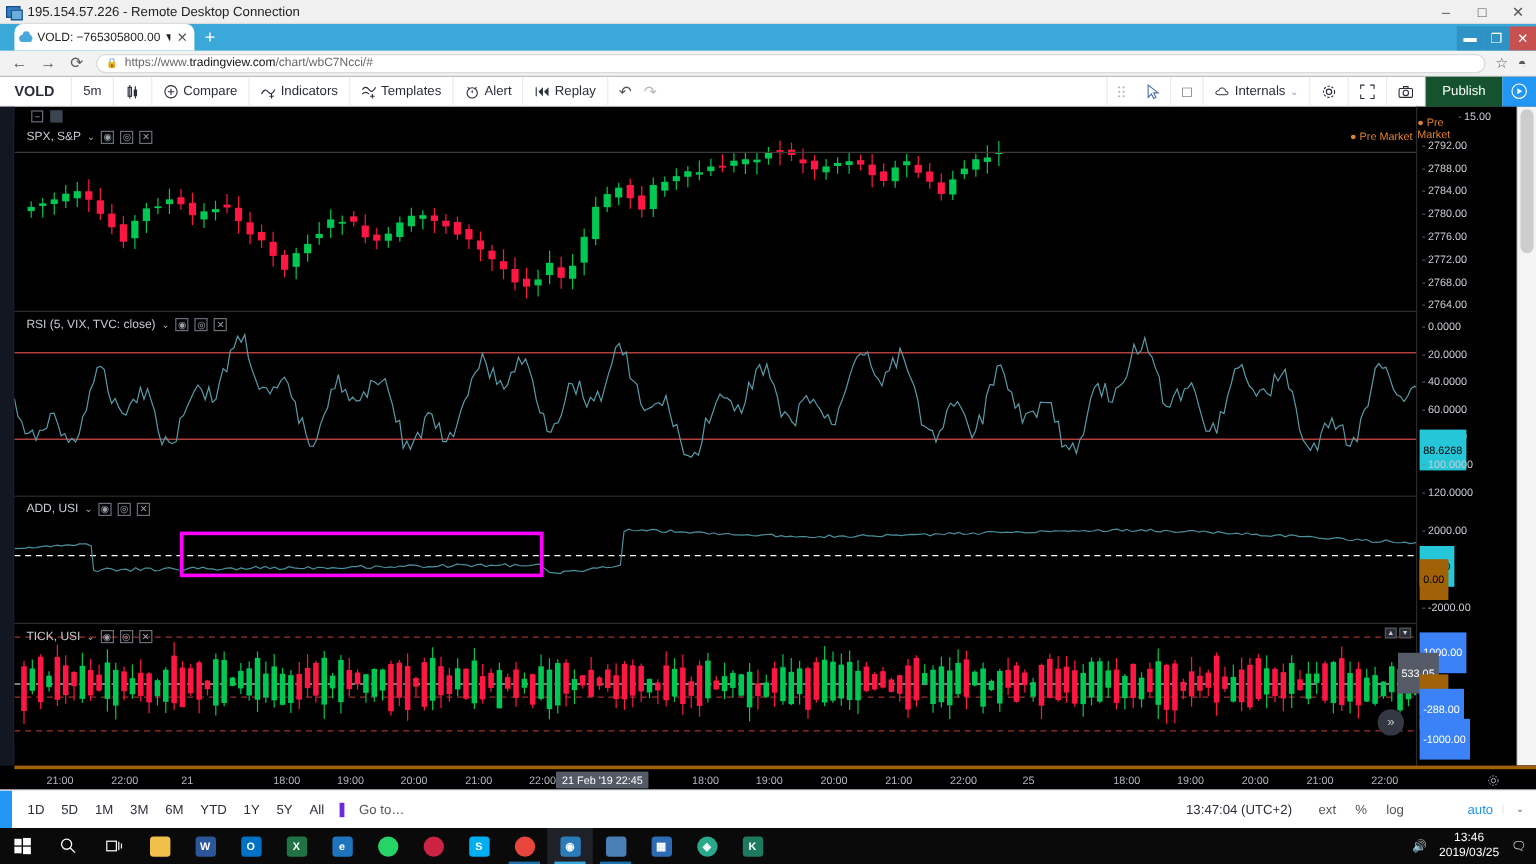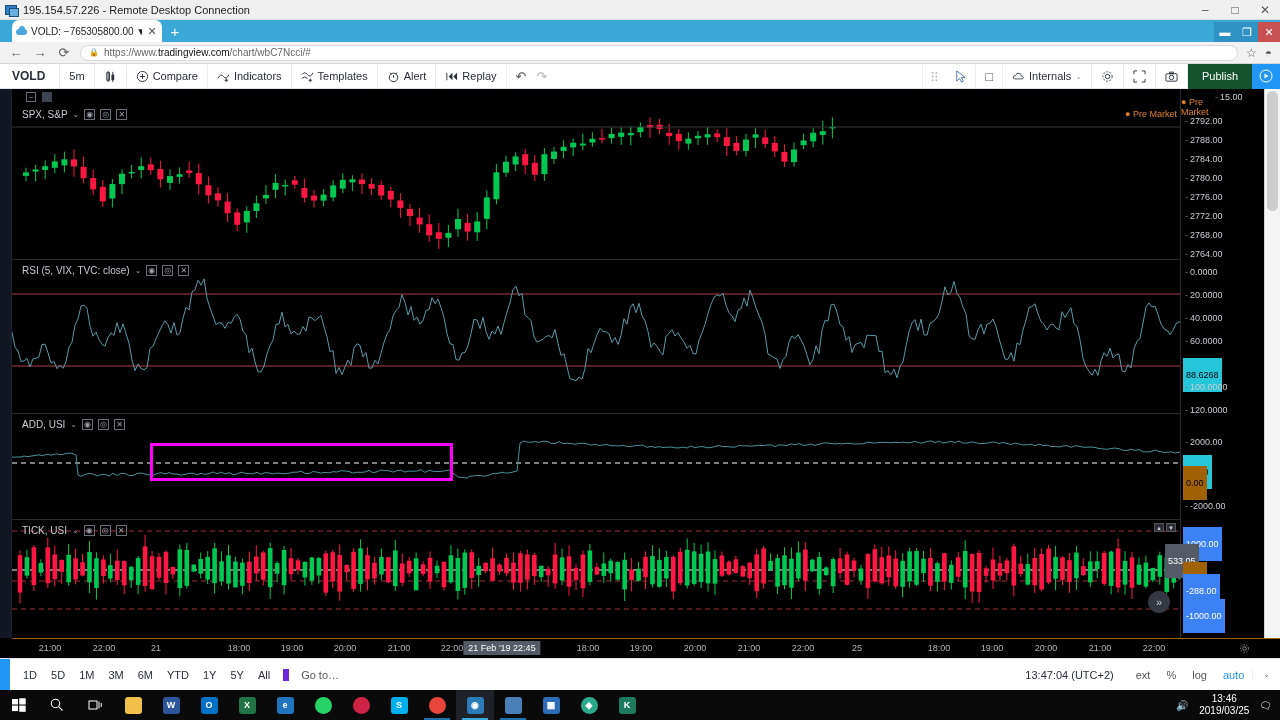--- a/index.html
+++ b/index.html
@@ -95,36 +95,36 @@
   .axl-hl { position:absolute; left:2px; font-size:9px; padding:12px 3px; transform:translateY(-50%);
       white-space:nowrap; }
   .axl-cyan { background:#24c6d8; color:#000; }
   .axl-white { background:#a16207; color:#000; }
   .axl-red { background:#3b82f6; color:#fff; }
   .axl-gray { background:#555b66; color:#fff; }
   .premkt { position:absolute; right:3px; font-size:9px; color:#e08030; }
 
   
   #time-axis { position:absolute; left:12px; right:0; bottom:32px; height:20px; background:#000;
-      border-top:1px solid #a16207; }
+      border-top:3px solid #a16207; }
   .tl { position:absolute; top:4px; font-size:9px; color:#b2b5be; transform:translateX(-50%); }
   #time-crosshair-lbl { position:absolute; top:2px; background:#555b66; color:#fff;
       font-size:9px; padding:2px 5px; transform:translateX(-50%); white-space:nowrap;}
   #axis-gear { position:absolute; right:30px; top:4px; color:#b2b5be; font-size:10px; }
 
   
   #bottom-bar { position:absolute; left:0; right:0; bottom:0; height:32px; background:#fff;
       border-top:1px solid #e0e3eb; display:flex; align-items:center; font-size:11px; color:#2a2e39;}
   #bottom-bar .handle { width:10px; height:32px; background:#2196f3; }
   .rng { padding:0 7px; color:#2a2e39; }
-  #goto { padding:0 12px; border-left:6px solid #6d28d9; color:#555; margin-left:6px; }
+  #goto { padding:0 12px; border-left:4px solid #6d28d9; color:#555; margin-left:6px; }
   #bb-right { margin-left:auto; display:flex; align-items:center; gap:0; }
   #clock { padding:0 14px; color:#2a2e39; }
   .flagbtn { padding:0 8px; color:#555; }
-  .flagbtn.act { color:#2196f3; }
+  .flagbtn.act { color:#2196f3;margin-left:37px; }
   #bb-caret { padding:0 10px; border-left:1px solid #e8eaef; color:#777; font-size:8px; }
 
   
   #magenta-rect { position:absolute; border:3px solid #ff00ff; z-index:8; }
 
   
   .tick-ctl { position:absolute; display:flex; gap:2px; z-index:7; }
   .tick-ctl div { width:10px; height:9px; background:#2a2e39; border:1px solid #555;
       color:#ccc; font-size:6px; display:flex; align-items:center; justify-content:center; }
   #chev-btn { position:absolute; width:22px; height:22px; border-radius:50%;

